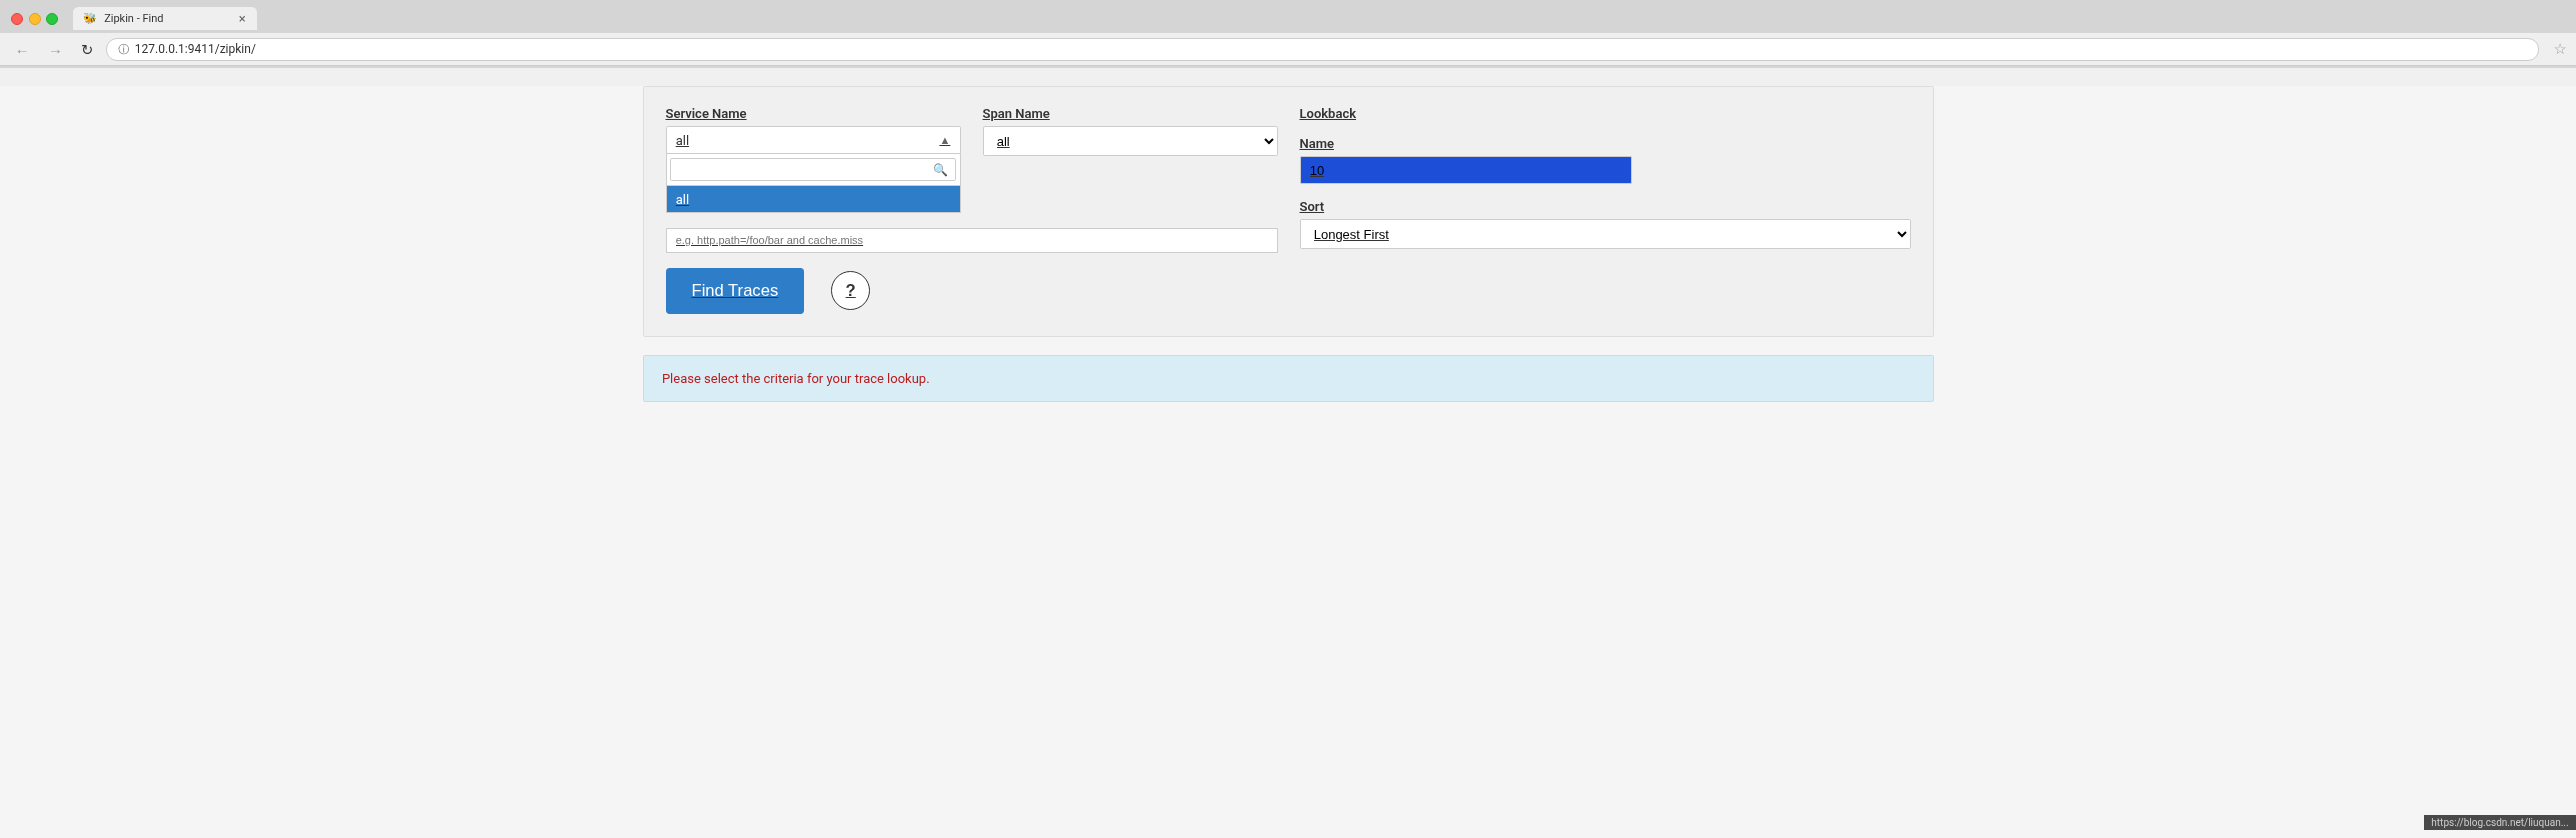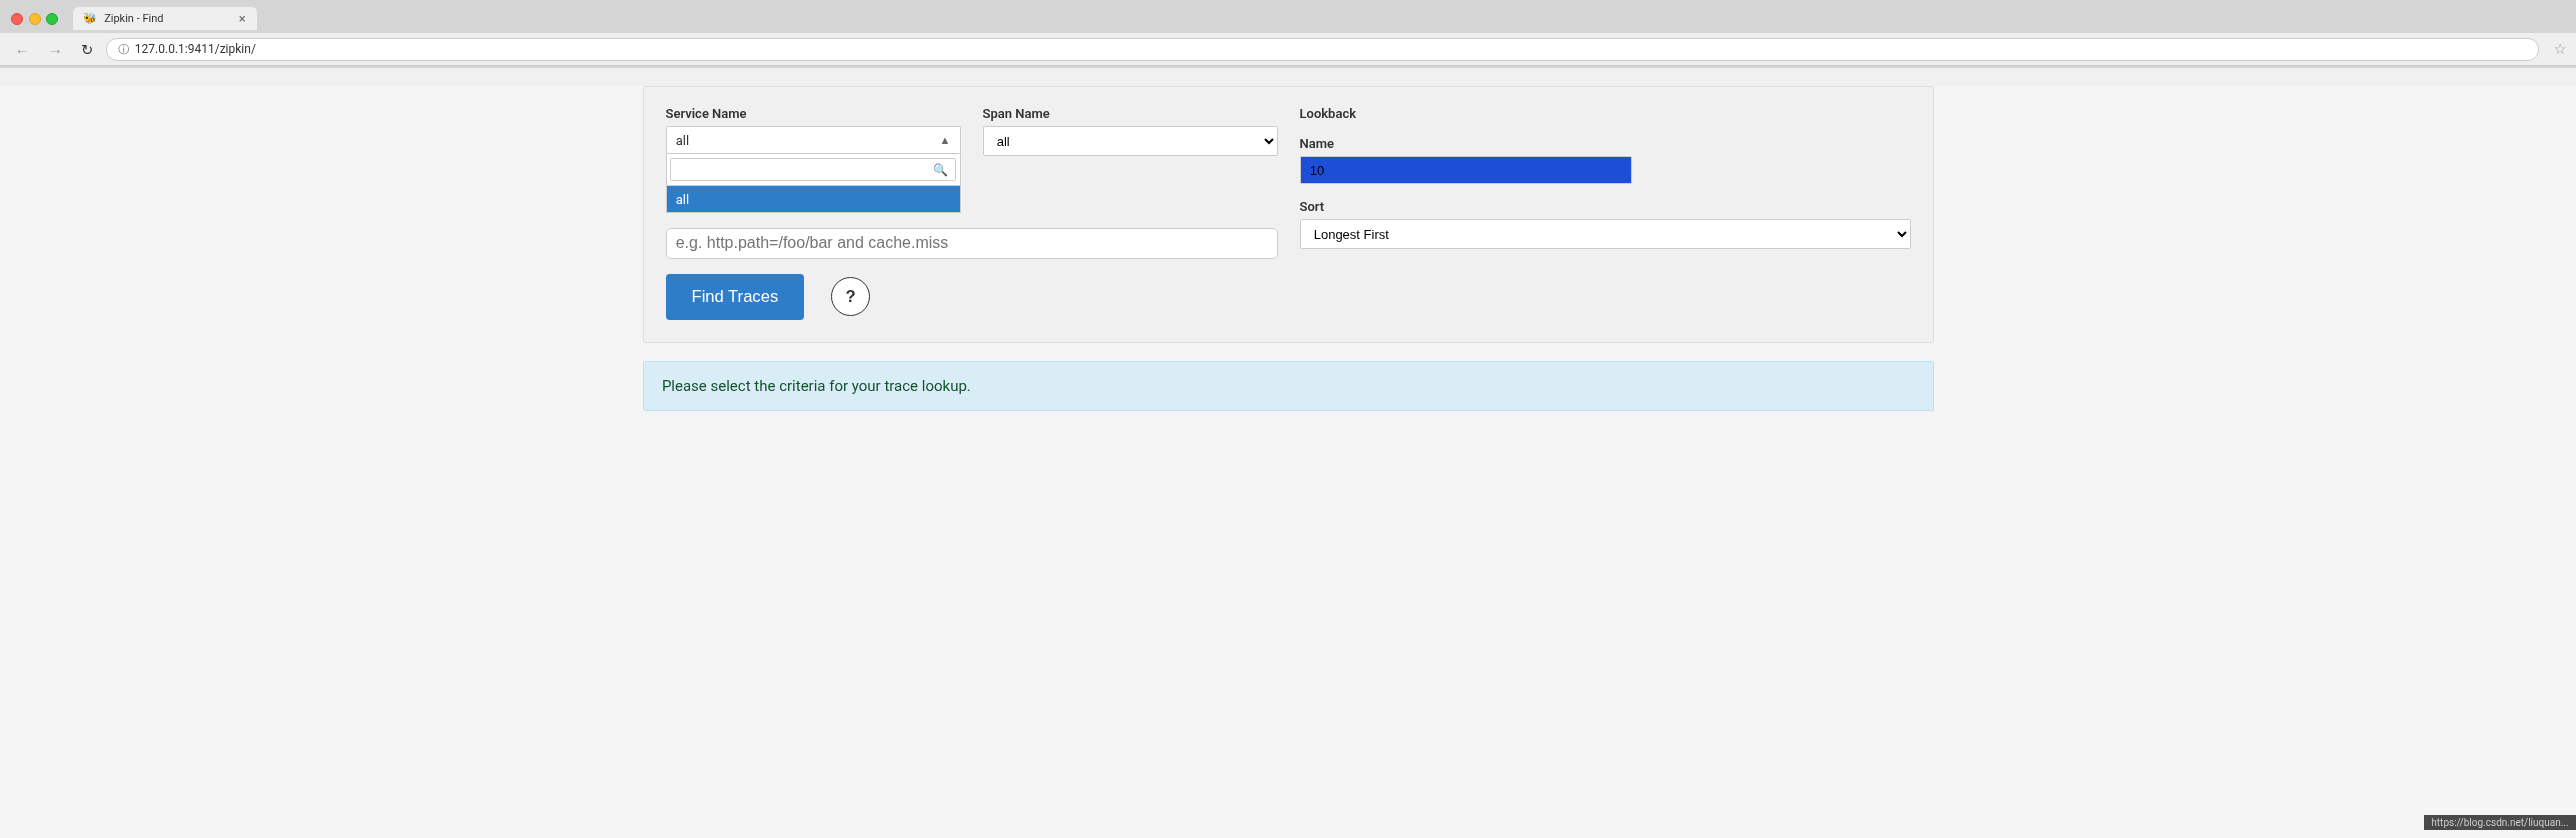--- a/index.html
+++ b/index.html
@@ -226,22 +226,22 @@
       font-size: 13px;
       cursor: pointer;
       appearance: auto;
     }
 
     
     .annotation-input {
       width: 100%;
       padding: 5.5px 9.2px;
       border: 0.9px solid #ccc;
-      border-radius: 5px;
-      font-size: 16px;
+      border-radius: 0;
+      font-size: 11px;
       background: white;
     }
 
     .row-2 {
       display: flex;
       gap: 22px;
       margin-top: 14.8px;
     }
 
     
@@ -294,26 +294,26 @@
     .button-row {
       display: flex;
       align-items: center;
       gap: 27px;
     }
 
     
     .info-message {
       background: #d9edf7;
       border: 0.9px solid #bce0f1;
-      color: #14532d;
+      color: #b91c1c;
       padding: 14.8px 18.4px;
       margin: 0 auto;
       max-width: 1291px;
       border-radius: 1.8px;
-      font-size: 15px;
+      font-size: 13px;
     }
 
     
     .status-bar {
       position: fixed;
       bottom: 8px;
       right: 0;
       background: rgba(0,0,0,0.7);
       color: #ccc;
       font-size: 10px;
@@ -323,20 +323,21 @@
     .top-row {
       display: flex;
       gap: 22px;
       align-items: flex-start;
     }
 
     .main-layout {
       display: flex;
       gap: 22px;
       align-items: flex-start;
+      text-decoration: underline;
     }
 
     .left-col {
       flex: 0 0 609px;
     }
 
     .right-col {
       flex: 1;
     }
   </style>

